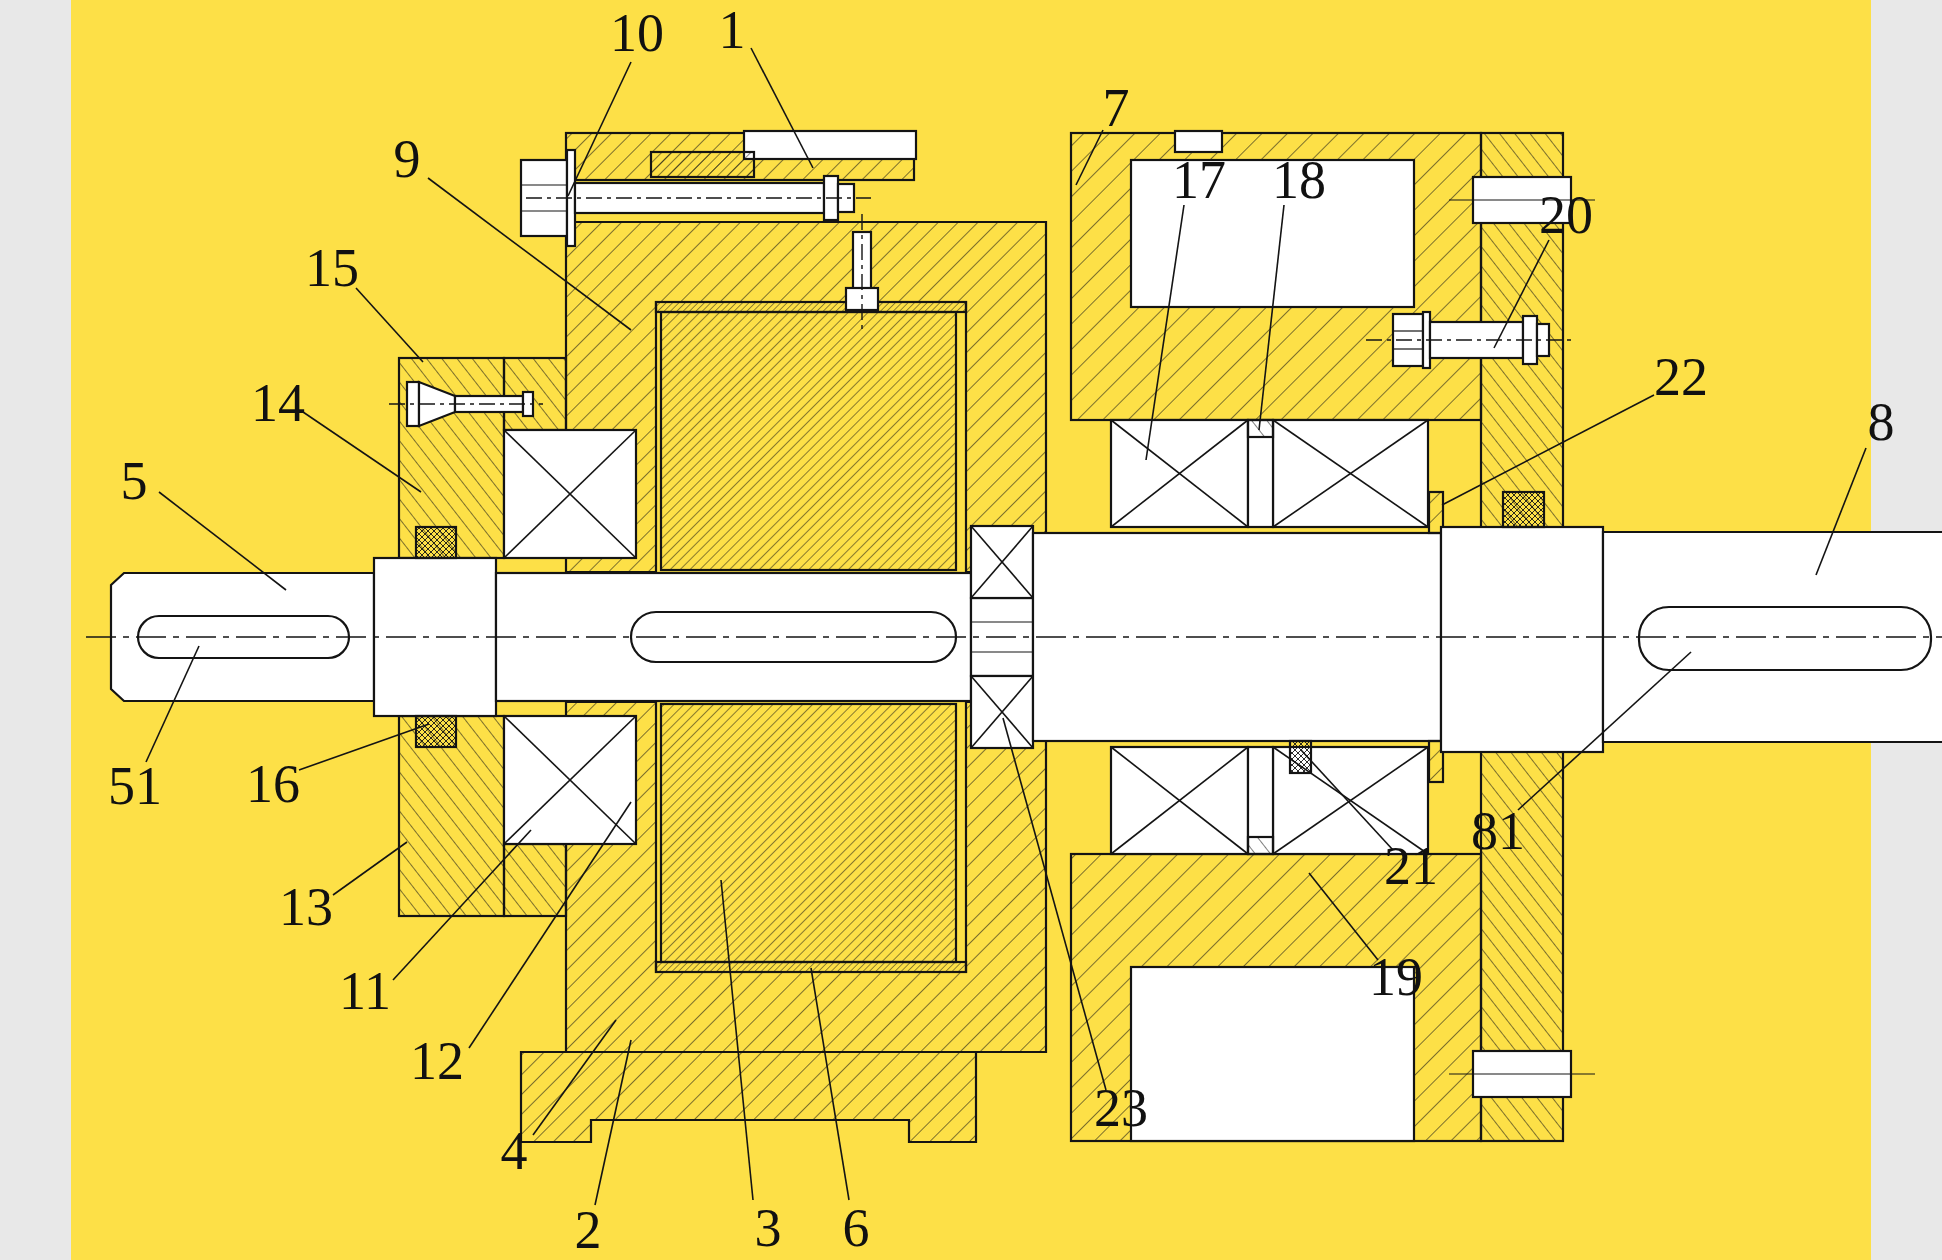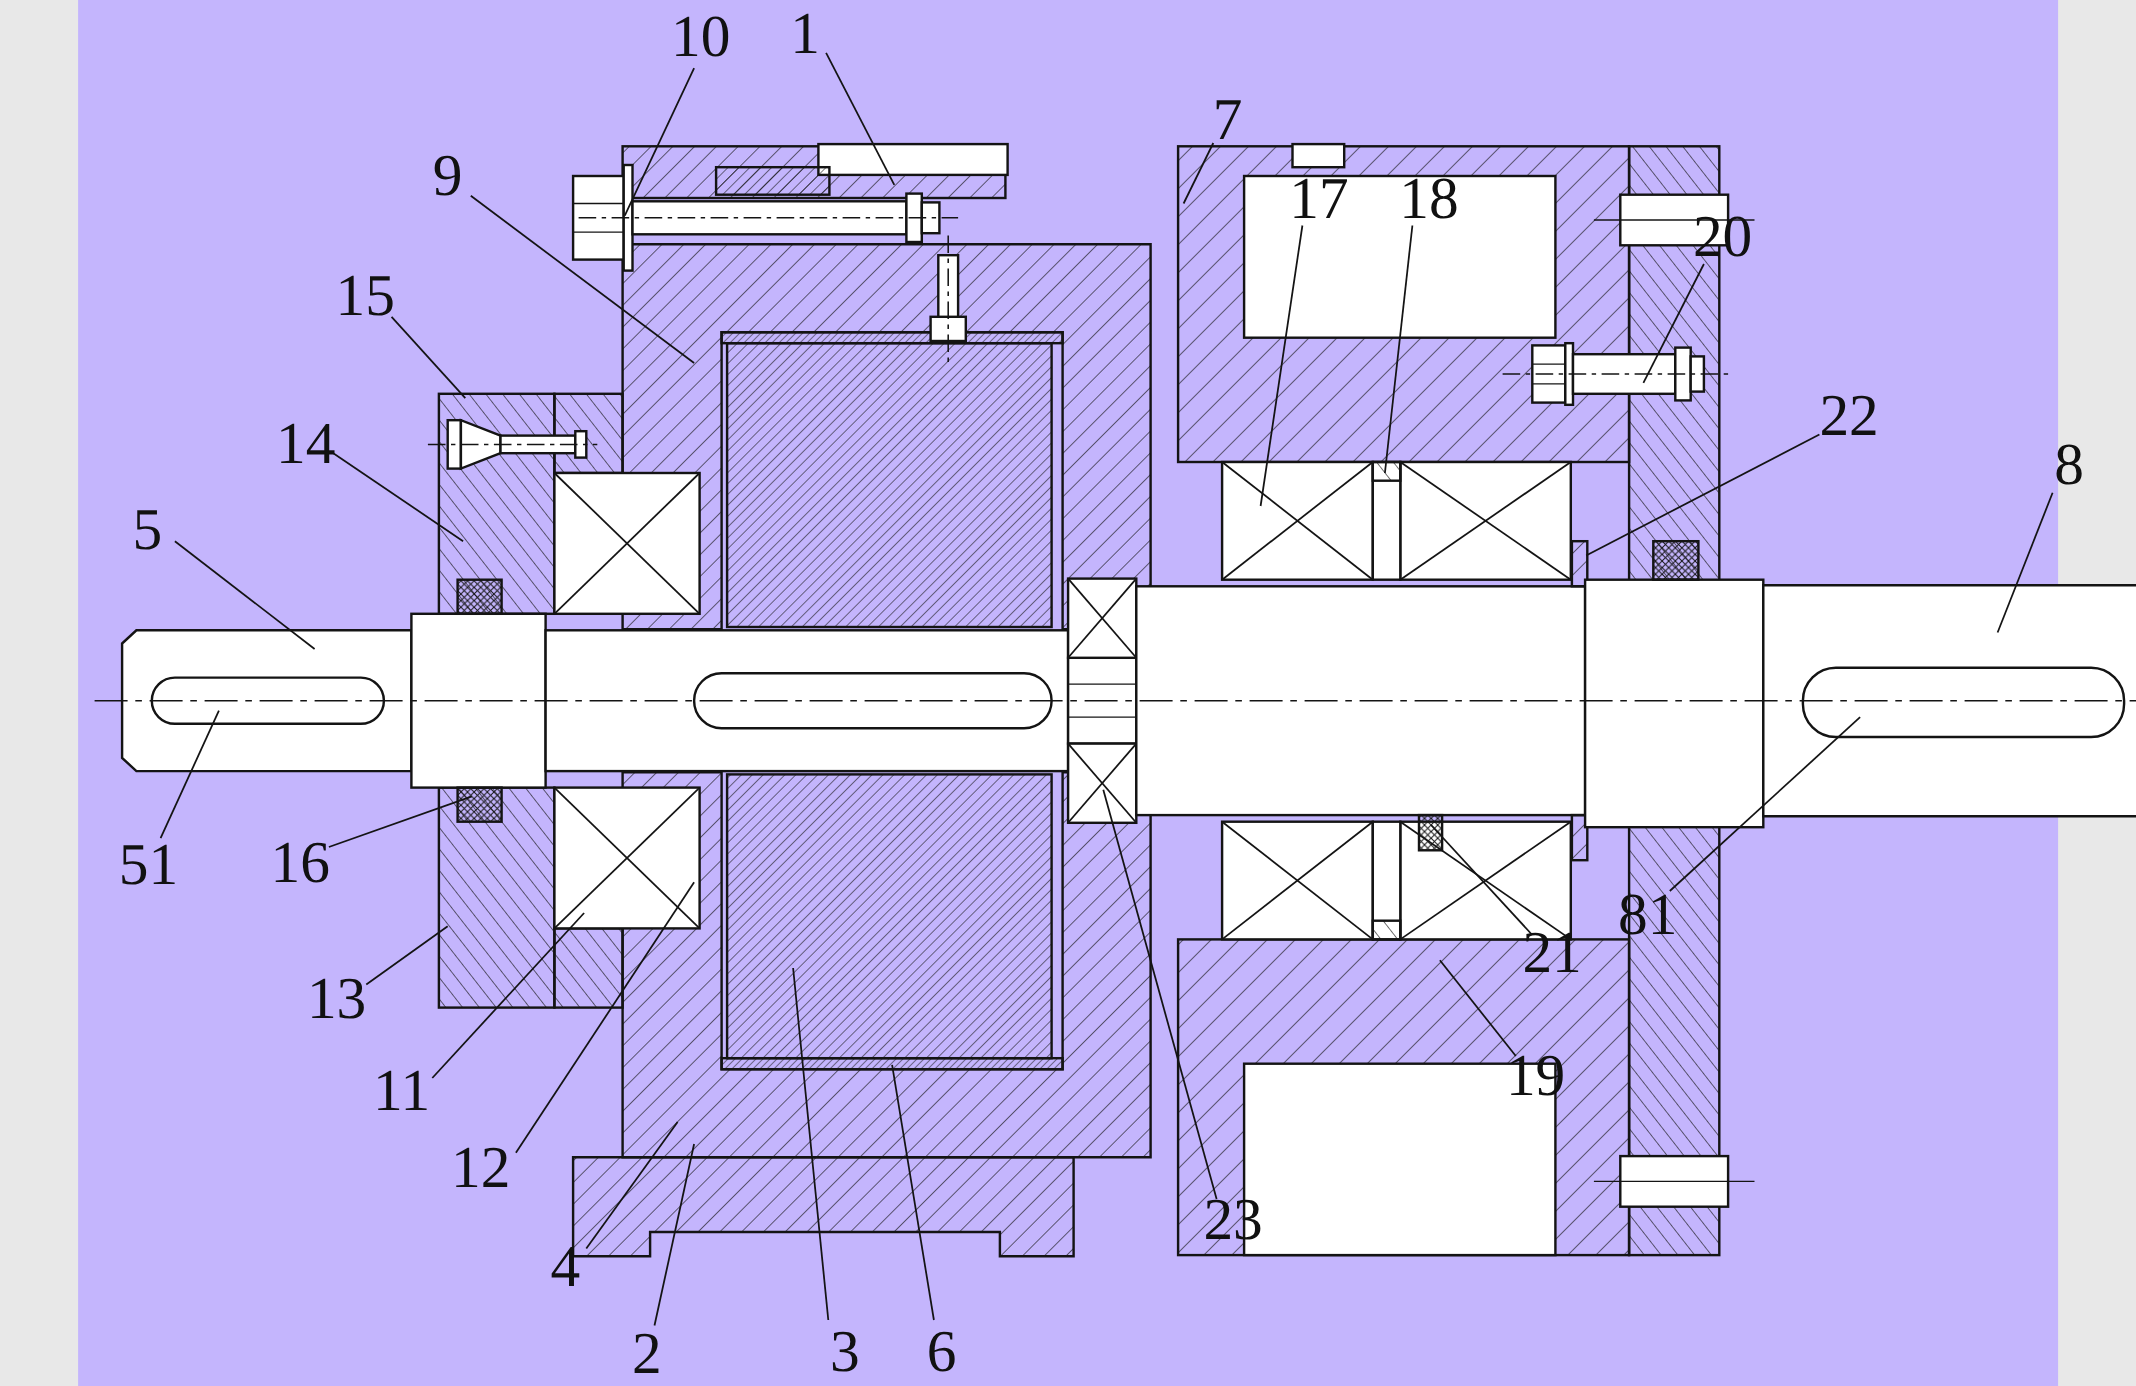--- a/index.html
+++ b/index.html
@@ -1,16 +1,16 @@
 <!DOCTYPE html>
 <html><head>
 <meta charset="utf-8">
 <style>
   html,body{margin:0;padding:0;background:#e8e8e8;}
-  .stage{width:1800px;height:1260px;background:#c4b5fd;position:relative;margin:0 auto;
+  .stage{width:1800px;height:1260px;background:#fde047;position:relative;margin:0 auto;
          font-family:"Liberation Serif", serif;}
   svg{display:block}
   .outline{fill:#ffffff;stroke:#141414;stroke-width:2.2;}
   .hatched{stroke:#141414;stroke-width:2.2;}
   .thin{stroke:#141414;stroke-width:1.2;fill:none;}
   .xline{stroke:#141414;stroke-width:1.6;fill:none;}
   .callout-text{font-size:54px;fill:#111111;}
   .callout-line{stroke:#141414;stroke-width:1.6;fill:none;}
   .centerline{stroke:#141414;stroke-width:1.4;fill:none;}
 </style>

